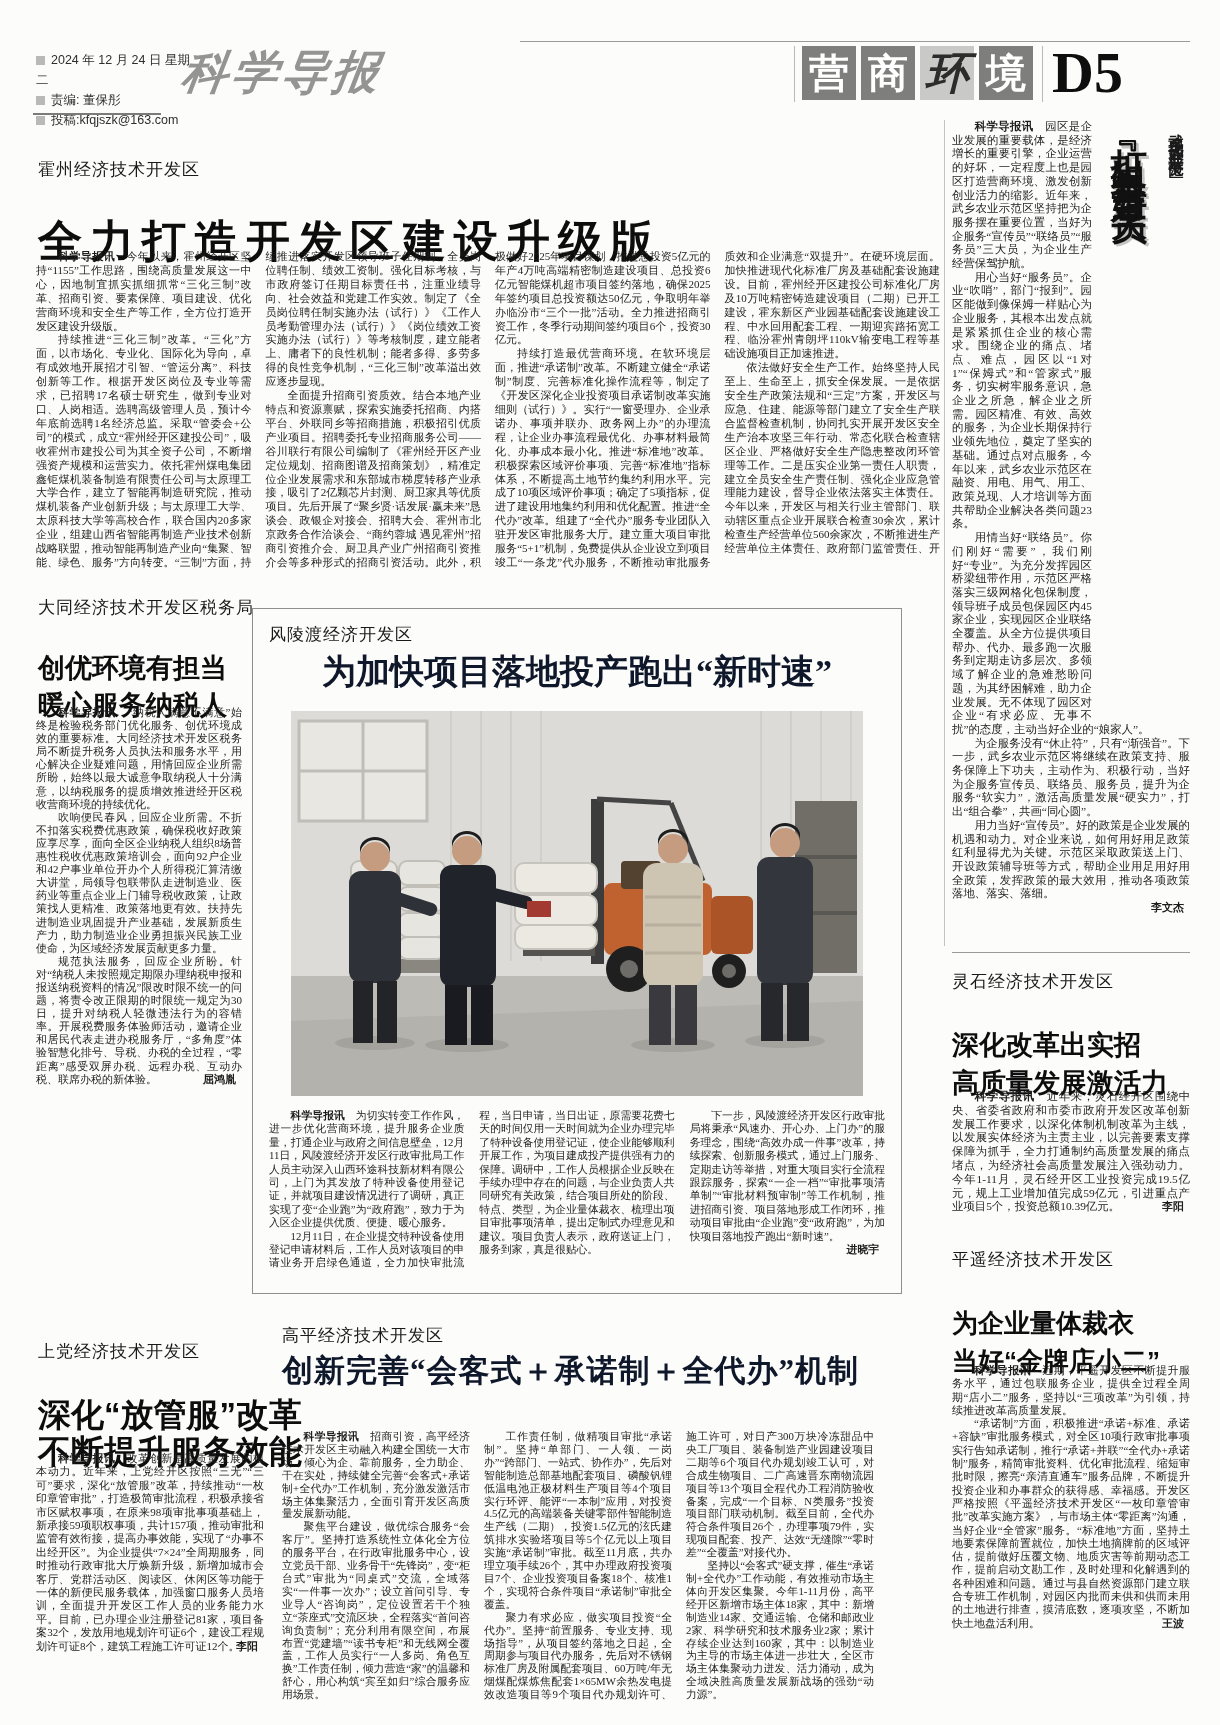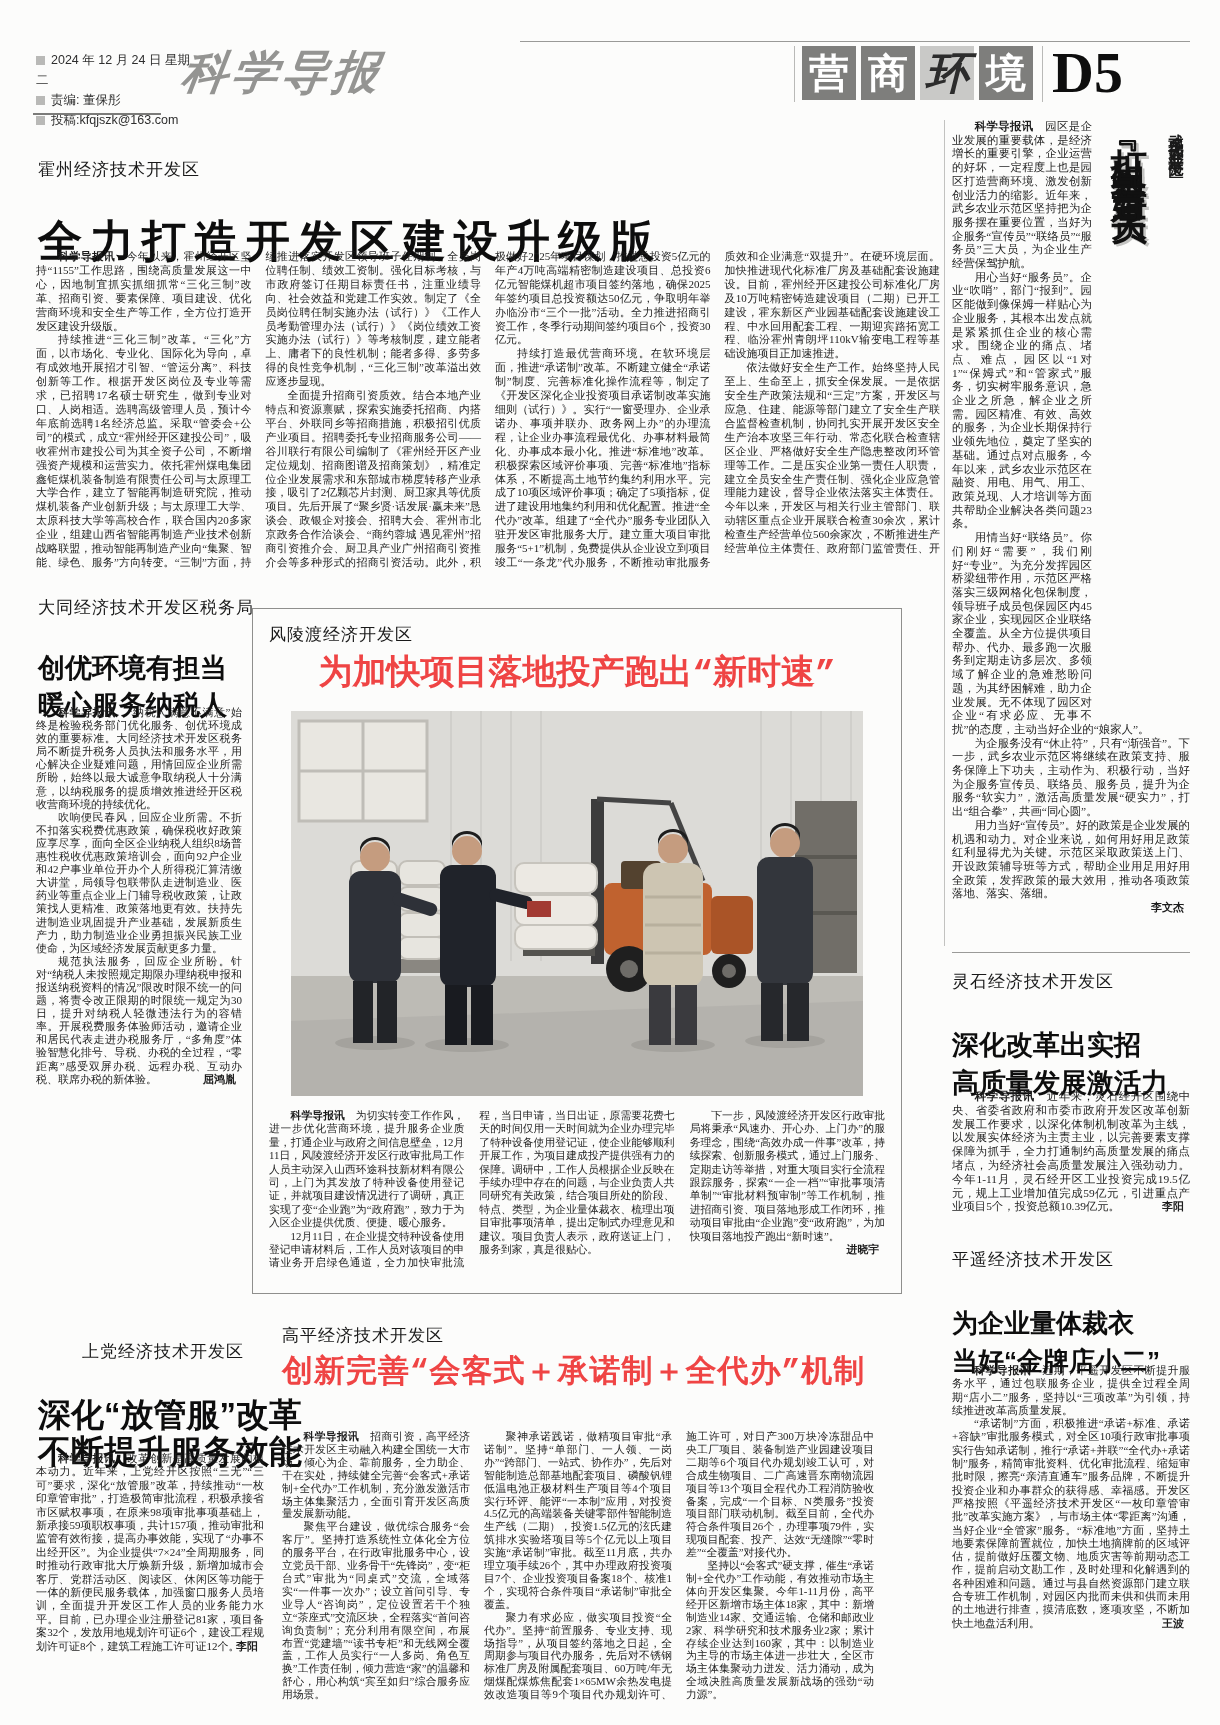--- a/index.html
+++ b/index.html
@@ -15,21 +15,21 @@
   .vrule{background:#b9b9b7;width:1px;}
   .secboxes{display:flex;gap:5px;}
   .secbox{width:54px;height:54px;display:flex;align-items:center;justify-content:center;
           font-family:"Liberation Sans",sans-serif;font-weight:700;font-size:40px;}
   .secbox.dark{background:#7e7e7c;color:#ffffff;}
   .secbox.light{background:#c9c9c7;color:#2c2c2c;font-family:"Liberation Serif",serif;font-style:italic;font-size:44px;}
   .pageno{font-family:"Liberation Serif",serif;font-weight:900;font-size:58px;color:#0e0e0e;line-height:54px;}
   
   .kicker{font-family:"Liberation Sans",sans-serif;font-size:17px;color:#191919;letter-spacing:1px;}
   .h-sans{font-family:"Liberation Sans",sans-serif;font-weight:900;color:#0d0d0d;margin-top:30px;}
-  .h-serif{font-family:Liberation Mono, monospace;font-weight:900;color:#ef4444;}
+  .h-serif{font-family:Liberation Serif, serif;font-weight:900;color:#0f172a;}
   .body-txt{ text-align:justify;color:#1d1d1d;}
   .body-txt p{margin:0;text-indent:2em;}
   .lead{font-family:"Liberation Sans",sans-serif;font-weight:700;}
   .byline{font-family:"Liberation Sans",sans-serif;font-weight:700;text-align:right;padding-right:6px;}
   .cols{column-fill:auto;overflow:hidden;}
   
   .fbox{border:1px solid #8f8f8d;background:#fcfcfb;}
   
   .vblock{float:right;display:flex;flex-direction:row;align-items:flex-start;}
   .vhead{writing-mode:vertical-rl;font-family:"Liberation Serif",serif;font-weight:900;font-size:36px;
@@ -226,34 +226,34 @@
   <div class="abs h-sans" style="left:952px;top:1274px;font-size:26px;line-height:38px;">
     <div>为企业量体裁衣</div>
     <div>当好“金牌店小二”</div>
   </div>
   <div class="abs body-txt" style="left:952px;top:1364px;width:238px;height:342px;overflow:hidden;font-size:11px;line-height:13.3px;">
     <p><span class="lead">科学导报讯</span>　<span>近期，平遥开发区不断提升服务水平，通过包联服务企业，提供全过程全周期“店小二”服务，坚持以“三项改革”为引领，持续推进改革高质量发展。</span></p>
     <p>“承诺制”方面，积极推进“承诺+标准、承诺+容缺”审批服务模式，对全区10项行政审批事项实行告知承诺制，推行“承诺+并联”“全代办+承诺制”服务，精简审批资料、优化审批流程、缩短审批时限，擦亮“亲清直通车”服务品牌，不断提升投资企业和办事群众的获得感、幸福感。开发区严格按照《平遥经济技术开发区“一枚印章管审批”改革实施方案》，与市场主体“零距离”沟通，当好企业“全管家”服务。“标准地”方面，坚持土地要素保障前置就位，加快土地摘牌前的区域评估，提前做好压覆文物、地质灾害等前期动态工作，提前启动文勘工作，及时处理和化解遇到的各种困难和问题。通过与县自然资源部门建立联合专班工作机制，对园区内批而未供和供而未用的土地进行排查，摸清底数，逐项攻坚，不断加快土地盘活利用。</p>
     <div class="byline" style="font-size:11px;margin-top:-13.3px;">王波</div>
   </div>
 
-  <div class="abs kicker" style="left:38px;top:1340px;margin-left:44px;">上党经济技术开发区</div>
+  <div class="abs kicker" style="left:38px;top:1340px;">上党经济技术开发区</div>
   <div class="abs h-sans" style="left:38px;top:1366px;font-size:33px;line-height:37px;">
     <div>深化“放管服”改革</div>
     <div>不断提升服务效能</div>
   </div>
   <div class="abs body-txt" style="left:36px;top:1452px;width:228px;height:256px;overflow:hidden;font-size:11px;line-height:13.4px;">
     <p><span class="lead">科学导报讯</span>　<span>改革创新是高质量发展的根本动力。近年来，上党经开区按照“三无”“三可”要求，深化“放管服”改革，持续推动“一枚印章管审批”，打造极简审批流程，积极承接省市区赋权事项，在原来98项审批事项基础上，新承接59项职权事项，共计157项，推动审批和监管有效衔接，提高办事效能，实现了“办事不出经开区”。为企业提供“7×24”全周期服务，同时推动行政审批大厅焕新升级，新增加城市会客厅、党群活动区、阅读区、休闲区等功能于一体的新便民服务载体，加强窗口服务人员培训，全面提升开发区工作人员的业务能力水平。目前，已办理企业注册登记81家，项目备案32个，发放用地规划许可证6个，建设工程规划许可证8个，建筑工程施工许可证12个。</span></p>
     <div class="byline" style="font-size:11px;margin-top:-13.4px;">李阳</div>
   </div>
 
   <div class="abs kicker" style="left:282px;top:1324px;">高平经济技术开发区</div>
   <div class="abs h-serif" style="left:282px;top:1350px;width:594px;font-size:31px;letter-spacing:1px;">创新完善“会客式＋承诺制＋全代办”机制</div>
   <div class="abs body-txt cols" style="left:282px;top:1430px;width:592px;height:278px;column-count:3;column-gap:14px;font-size:10.8px;line-height:12.9px;">
     <p><span class="lead">科学导报讯</span>　<span>招商引资，高平经济技术开发区主动融入构建全国统一大市场，倾心为企、靠前服务，全力助企、干在实处，持续健全完善“会客式+承诺制+全代办”工作机制，充分激发激活市场主体集聚活力，全面引育开发区高质量发展新动能。</span></p>
     <p>聚焦平台建设，做优综合服务“会客厅”。坚持打造系统性立体化全方位的服务平台，在行政审批服务中心，设立党员干部、业务骨干“先锋岗”，变“柜台式”审批为“同桌式”交流，全域落实“一件事一次办”；设立首问引导、专业导人“咨询岗”，定位设置若干个独立“茶座式”交流区块，全程落实“首问咨询负责制”；充分利用有限空间，布展布置“党建墙”“读书专柜”和无线网全覆盖，工作人员实行“一人多岗、角色互换”工作责任制，倾力营造“家”的温馨和舒心，用心构筑“宾至如归”综合服务应用场景。</p>
-    <p>聚神承诺践诺，做精项目审批“承诺制”。坚持“单部门、一人领、一岗办”“跨部门、一站式、协作办”，先后对智能制造总部基地配套项目、磷酸钒锂低温电池正极材料生产项目等4个项目实行环评、能评“一本制”应用，对投资4.5亿元的高端装备关键零部件智能制造生产线（二期），投资1.5亿元的泫氏建筑排水实验塔项目等5个亿元以上项目实施“承诺制”审批。截至11月底，共办理立项手续26个，其中办理政府投资项目7个、企业投资项目备案18个、核准1个，实现符合条件项目“承诺制”审批全覆盖。</p>
+    <p>工作责任制，做精项目审批“承诺制”。坚持“单部门、一人领、一岗办”“跨部门、一站式、协作办”，先后对智能制造总部基地配套项目、磷酸钒锂低温电池正极材料生产项目等4个项目实行环评、能评“一本制”应用，对投资4.5亿元的高端装备关键零部件智能制造生产线（二期），投资1.5亿元的泫氏建筑排水实验塔项目等5个亿元以上项目实施“承诺制”审批。截至11月底，共办理立项手续26个，其中办理政府投资项目7个、企业投资项目备案18个、核准1个，实现符合条件项目“承诺制”审批全覆盖。</p>
     <p>聚力有求必应，做实项目投资“全代办”。坚持“前置服务、专业支持、现场指导”，从项目签约落地之日起，全周期参与项目代办服务，先后对不锈钢标准厂房及附属配套项目、60万吨/年无烟煤配煤炼焦配套1×65MW余热发电提效改造项目等9个项目代办规划许可、施工许可，对日产300万块冷冻甜品中央工厂项目、装备制造产业园建设项目二期等6个项目代办规划竣工认可，对合成生物项目、二广高速晋东南物流园项目等13个项目全程代办工程消防验收备案，完成“一个目标、N类服务”投资项目部门联动机制。截至目前，全代办符合条件项目26个，办理事项79件，实现项目配套、投产、达效“无缝隙”“零时差”“全覆盖”对接代办。</p>
     <p>坚持以“会客式”硬支撑，催生“承诺制+全代办”工作动能，有效推动市场主体向开发区集聚。今年1-11月份，高平经开区新增市场主体18家，其中：新增制造业14家、交通运输、仓储和邮政业2家、科学研究和技术服务业2家；累计存续企业达到160家，其中：以制造业为主导的市场主体进一步壮大，全区市场主体集聚动力迸发、活力涌动，成为全域决胜高质量发展新战场的强劲“动力源”。</p>
 
   </div>
 
 </div>
 
 </body></html>

